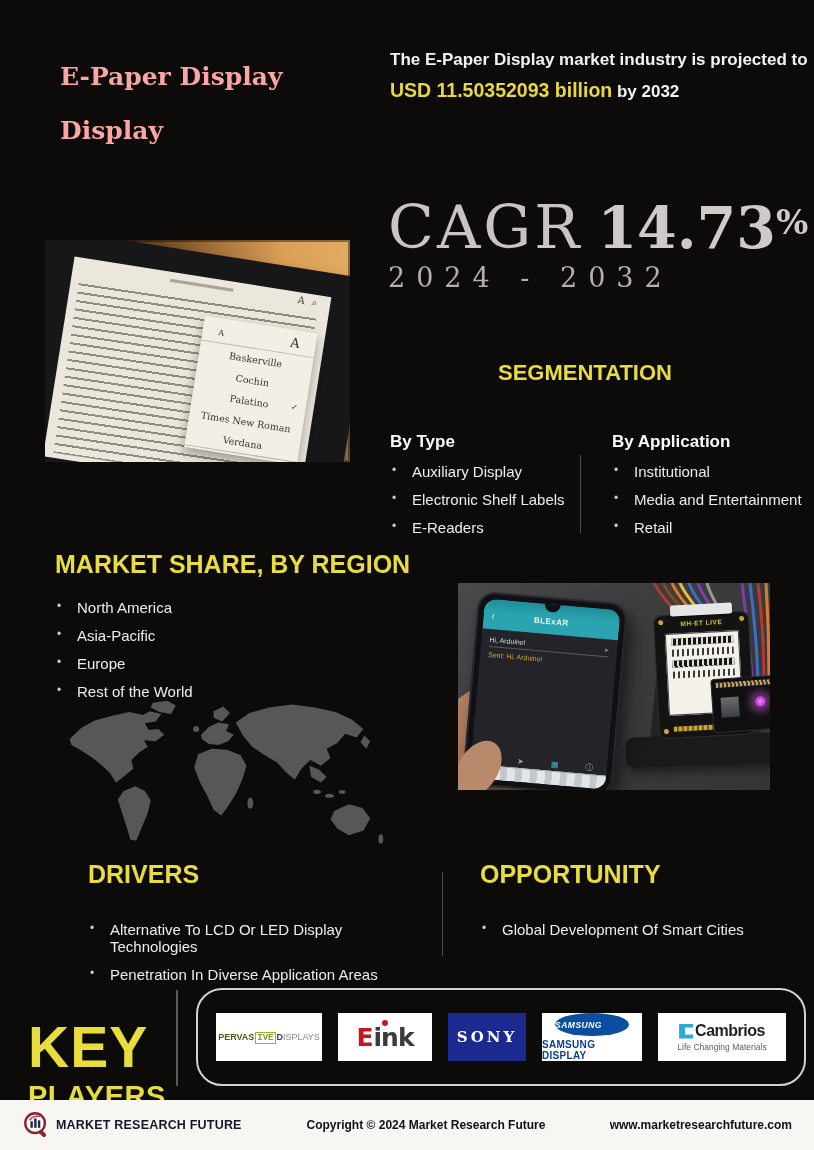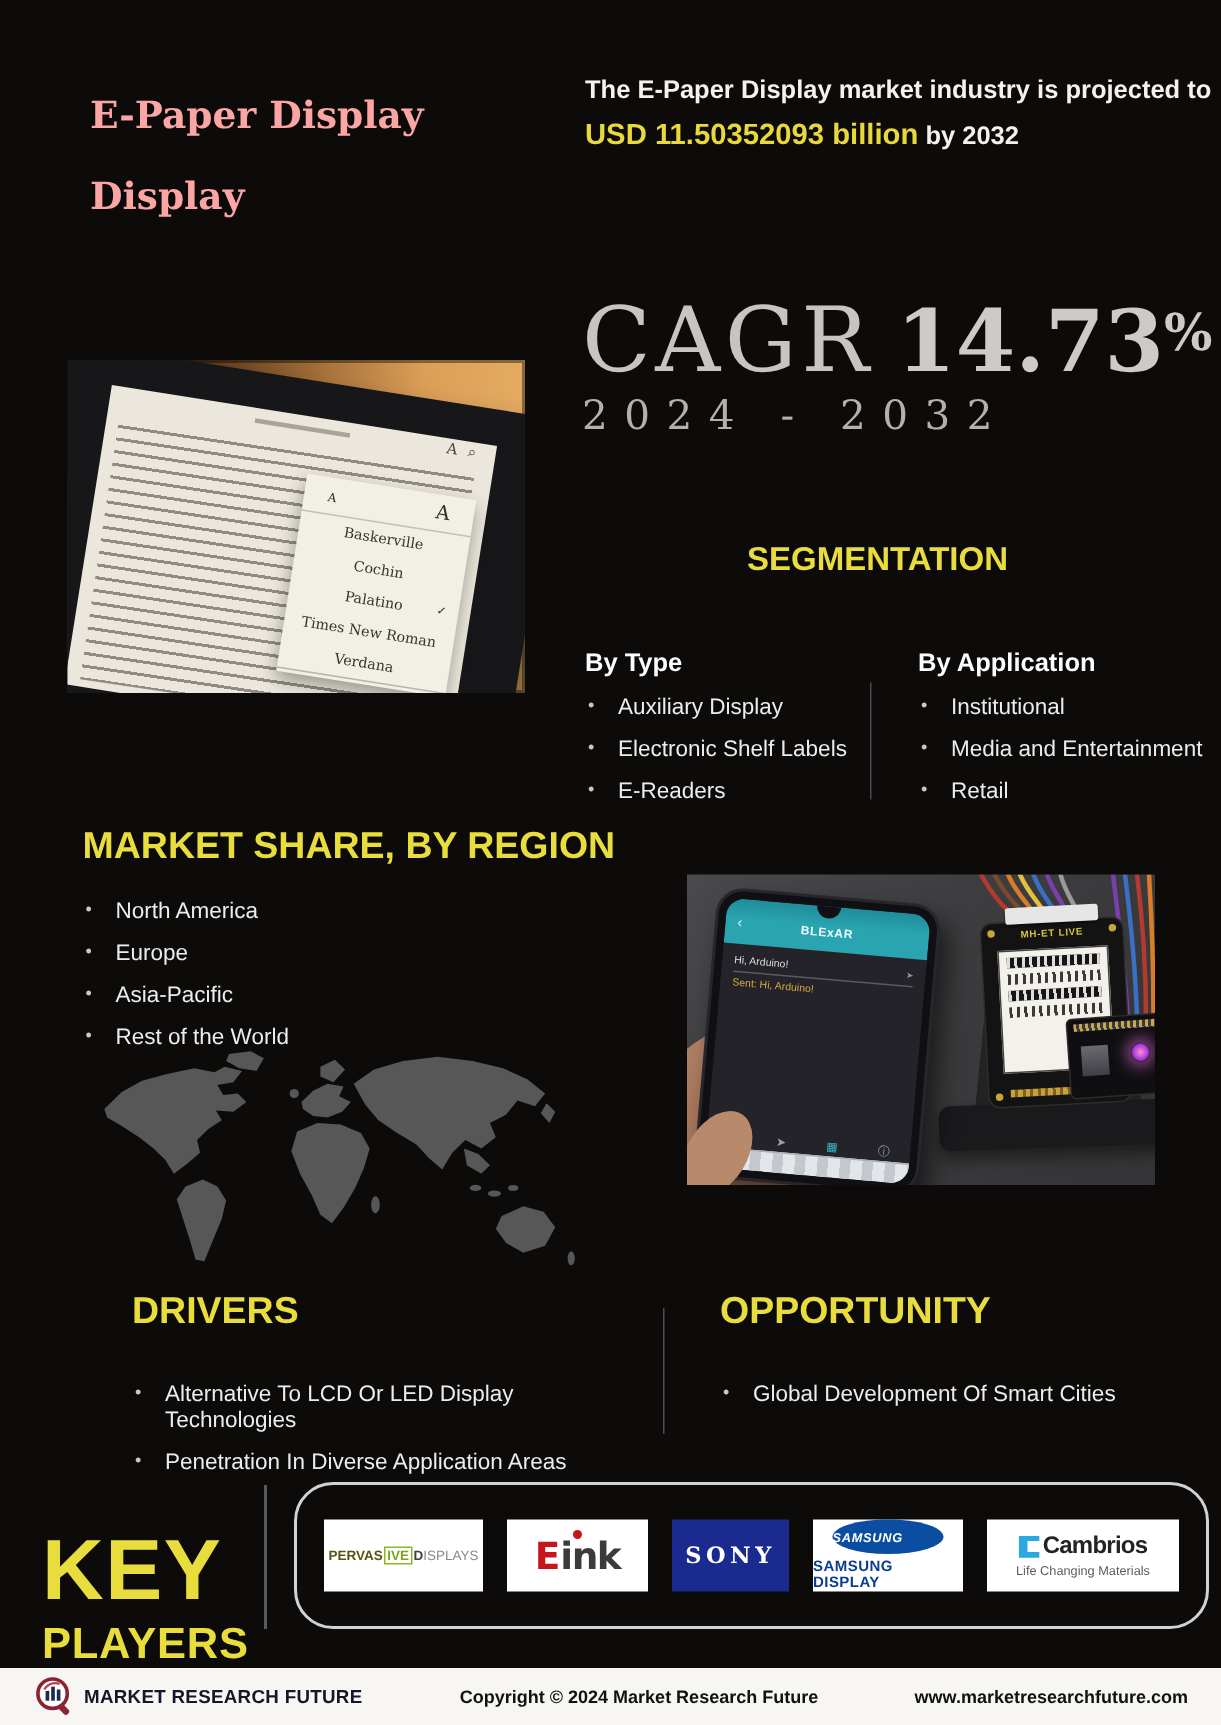--- a/index.html
+++ b/index.html
@@ -134,41 +134,41 @@
   
   .kp-label{position:absolute;left:28px;top:984px;color:#e8dd3c;font-weight:800;margin-top:32px;}
   .kp-key{font-size:57px;line-height:62px;letter-spacing:1px;}
   .kp-players{font-size:29px;line-height:36px;letter-spacing:.5px;}
   .kp-divider{position:absolute;left:176px;top:990px;width:2px;height:96px;background:#5a5a5a;}
   .kp-box{position:absolute;left:196px;top:988px;width:610px;height:98px;border:2px solid #d2d2d2;
       border-radius:26px;display:flex;align-items:center;justify-content:center;gap:16px;box-sizing:border-box;}
   .logo-tile{background:#fff;height:48px;display:flex;align-items:center;justify-content:center;flex-direction:column;}
   .tile-pervasive{width:106px;}
   .pv-line{font-size:9px;font-weight:bold;white-space:nowrap;}
-  .pv1{color:#565614;} .pv2{color:#7ba222;border:1.5px solid #8db528;padding:0 1px;margin:0 1px;}
+  .pv1{color:#565614;} .pv2{color:#7ba222;border:1.5px solid #8db528;padding:0 1px;margin:0 1px;font-family:Liberation Mono, monospace;}
   .pv3{color:#3f3f3f;} .pv4{color:#8a8a8a;font-weight:normal;}
   .tile-eink{width:94px;position:relative;}
   .eink-e{color:#c8151d;font-size:25px;font-weight:bold;font-family:"DejaVu Sans",sans-serif;}
   .eink-ink{color:#3b3b3b;font-size:25px;font-weight:bold;letter-spacing:-1px;font-family:"DejaVu Sans",sans-serif;}
   .eink-dot{position:absolute;top:7px;left:44px;width:6px;height:6px;border-radius:50%;background:#c8151d;}
   .tile-sony{width:78px;background:#1b2a8f;}
   .sony-text{color:#fff;font-family:"DejaVu Serif",serif;font-weight:bold;font-size:15px;letter-spacing:3px;}
   .tile-samsung{width:100px;}
   .samsung-oval{width:74px;height:23px;background:#0b4da1;border-radius:50%;display:flex;align-items:center;}
   .samsung-oval span{color:#fff;font-size:8.5px;font-weight:bold;font-style:italic;letter-spacing:.5px;}
   .samsung-caption{margin-top:3px;color:#0b3e8f;font-size:10px;font-weight:bold;letter-spacing:.3px;}
   .tile-cambrios{width:128px;}
   .cambrios-row{display:flex;align-items:center;gap:2px;}
   .cambrios-bracket{width:14px;height:15px;background:#2aa8df;
       clip-path:polygon(0 0,100% 0,100% 26%,42% 26%,42% 74%,100% 74%,100% 100%,0 100%);}
   .cambrios-name{color:#232323;font-size:16px;font-weight:bold;letter-spacing:-.5px;}
   .cambrios-tagline{margin-top:2px;color:#5d5d5d;font-size:8.5px;}
 
   
-  .footer{position:absolute;left:0;bottom:0;width:100%;height:38px;background:#f7f6f3;
+  .footer{position:absolute;left:0;bottom:0;width:100%;height:50px;background:#f7f6f3;
       display:flex;align-items:center;}
   .footer-left{display:flex;align-items:center;margin-left:22px;width:258px;}
   .footer-brand{margin-left:6px;color:#16162a;font-size:12.5px;font-weight:bold;letter-spacing:.2px;}
   .footer-copy{flex:1;text-align:center;color:#111;font-size:12px;font-weight:bold;}
   .footer-site{width:220px;text-align:right;margin-right:22px;color:#111;font-size:12px;font-weight:bold;}
 </style>
 </head>
 <body>
 
 <div class="canvas">
@@ -228,22 +228,22 @@
       <li>Institutional</li>
       <li>Media and Entertainment</li>
       <li>Retail</li>
     </ul>
   </div>
 
   <div class="ms-title">MARKET SHARE, BY REGION</div>
   <div class="ms-list">
     <ul class="blist">
       <li>North America</li>
+      <li>Asia-Pacific</li>
       <li>Europe</li>
-      <li>Asia-Pacific</li>
       <li>Rest of the World</li>
     </ul>
   </div>
 
   <div class="map">
     <svg viewBox="0 0 360 165" preserveAspectRatio="none" fill="#575757" xmlns="http://www.w3.org/2000/svg">
       <path d="M14,44 L26,32 40,24 58,19 76,15 90,18 97,14 109,17 103,25 92,27 96,34 106,33 112,39 103,46 91,45 95,52 86,58 78,66 80,75 71,83 62,90 56,80 48,72 38,64 26,56 16,50 Z"></path>
       <path d="M100,5 L115,3 124,8 119,17 107,15 98,10 Z"></path>
       <path d="M70,99 L82,94 92,99 98,109 95,122 89,137 83,152 77,151 73,137 68,121 64,108 Z"></path>
       <path d="M150,39 L158,31 168,26 179,28 176,35 184,39 178,46 168,50 158,49 151,44 Z"></path>

